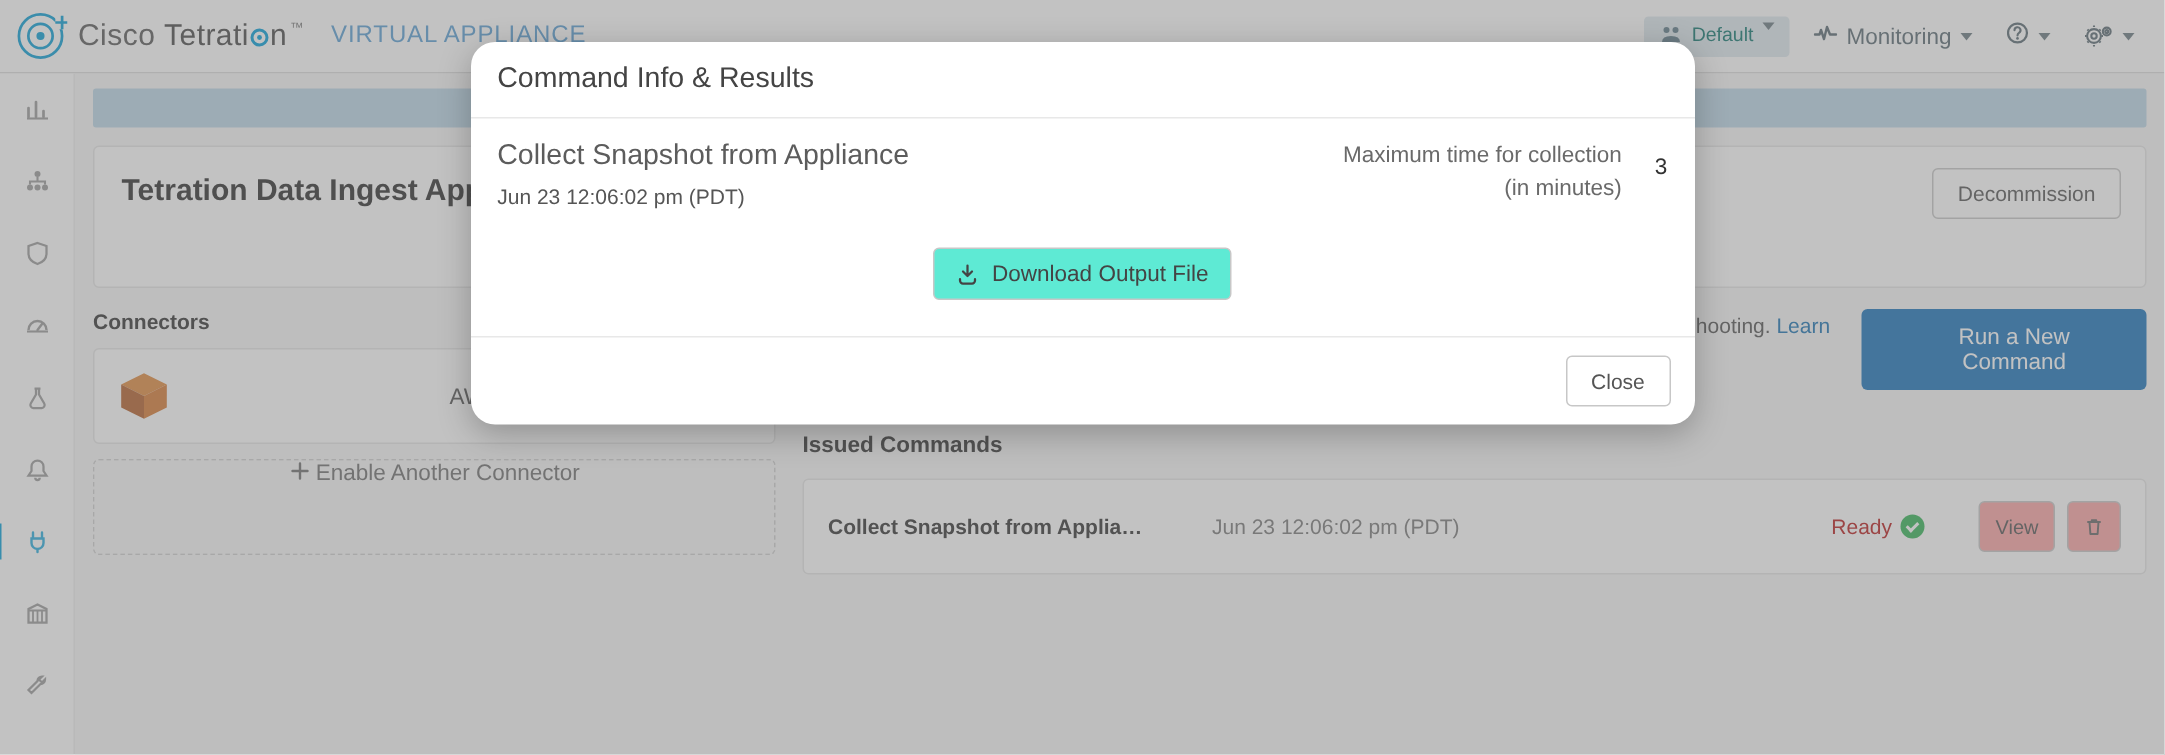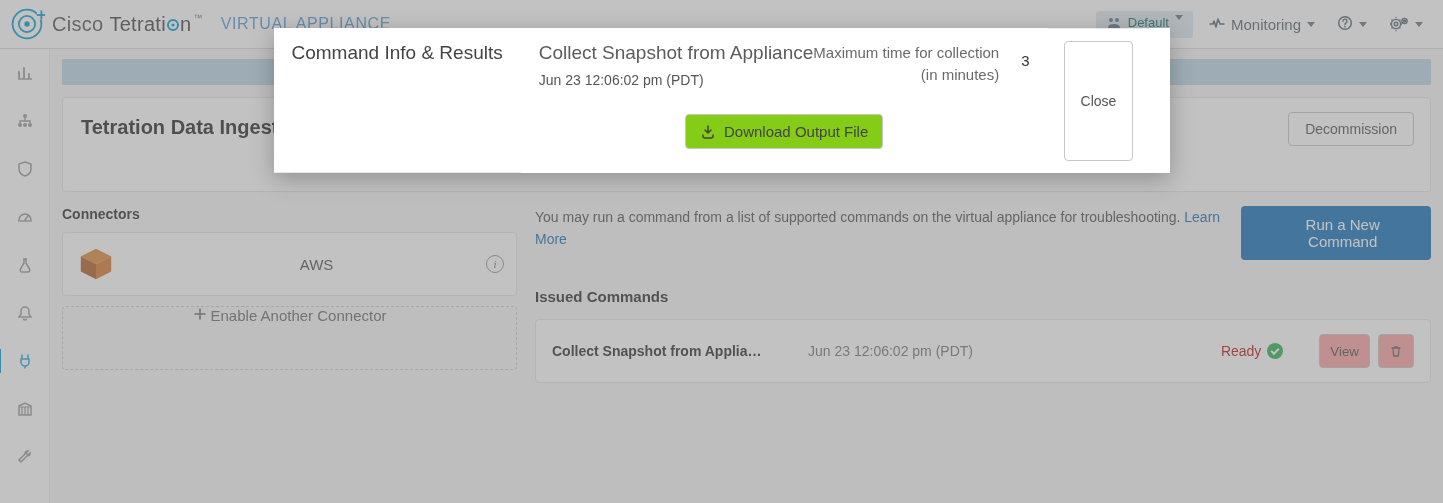--- a/index.html
+++ b/index.html
@@ -126,35 +126,35 @@
   .ok-dot::after{content:""; width:6px; height:3px; border-left:2px solid #fff; border-bottom:2px solid #fff; transform:rotate(-45deg); position:relative; top:-1px;}
   .cmd-actions { display:flex; gap:8px; margin-left:20px;}
   .icon-btn { border:1px solid #c7c7c7; background:#fca5a5; border-radius:4px; height:34px; min-width:34px; display:flex; align-items:center; justify-content:center; padding:0 10px; color:#555; cursor:pointer;}
 
   
   .overlay {
     position:absolute; inset:0; background:rgba(120,120,120,.45);
     display:flex; justify-content:center; align-items:flex-start;
   }
   .modal {
-    width: 896px; margin-top:28px; background:#fff; border-radius:0;
+    width: 816px; margin-top:28px; background:#fff; border-radius:16px;
     box-shadow: 0 6px 22px rgba(0,0,0,.25);
-    display:flex; flex-direction:row;
+    display:flex; flex-direction:column;
   }
   .modal-head { padding:14px 18px; border-bottom:1px solid #e8e8e8; font-size:19px; color:#444; font-weight:500;}
   .modal-body { padding:14px 18px 24px 18px; }
   .mb-row1 { display:flex; align-items:flex-start; }
   .mb-left {}
   .mb-title { font-size:19px; color:#5c5c5c; font-weight:500; margin-bottom:8px;}
   .mb-ts    { font-size:14px; color:#555; }
   .mb-right { margin-left:auto; display:flex; align-items:flex-start; gap:22px;}
   .mb-right-labels { text-align:right; color:#6a6a6a; font-size:15px; line-height:1.45;}
   .mb-right-val { font-size:15px; color:#333; padding-top:10px;}
   .dl-wrap { display:flex; justify-content:center; margin-top:26px;}
-  .dl-btn { border:1px solid #c7c7c7; background:#84cc16; border-radius:4px; padding:8px 14px; display:flex; gap:8px; align-items:center; color:#444; cursor:pointer; font-size:15px;}
+  .dl-btn { border:1px solid #c7c7c7; background:#5eead4; border-radius:4px; padding:8px 14px; display:flex; gap:8px; align-items:center; color:#444; cursor:pointer; font-size:15px;}
   .modal-foot { border-top:1px solid #e8e8e8; padding:12px 16px; display:flex; justify-content:flex-end;}
 
   svg { display:block; }
 </style>
 </head>
 <body>
 
 <div class="topbar">
   <div class="brand-logo">
     <svg viewBox="0 0 40 40" width="36" height="36">

